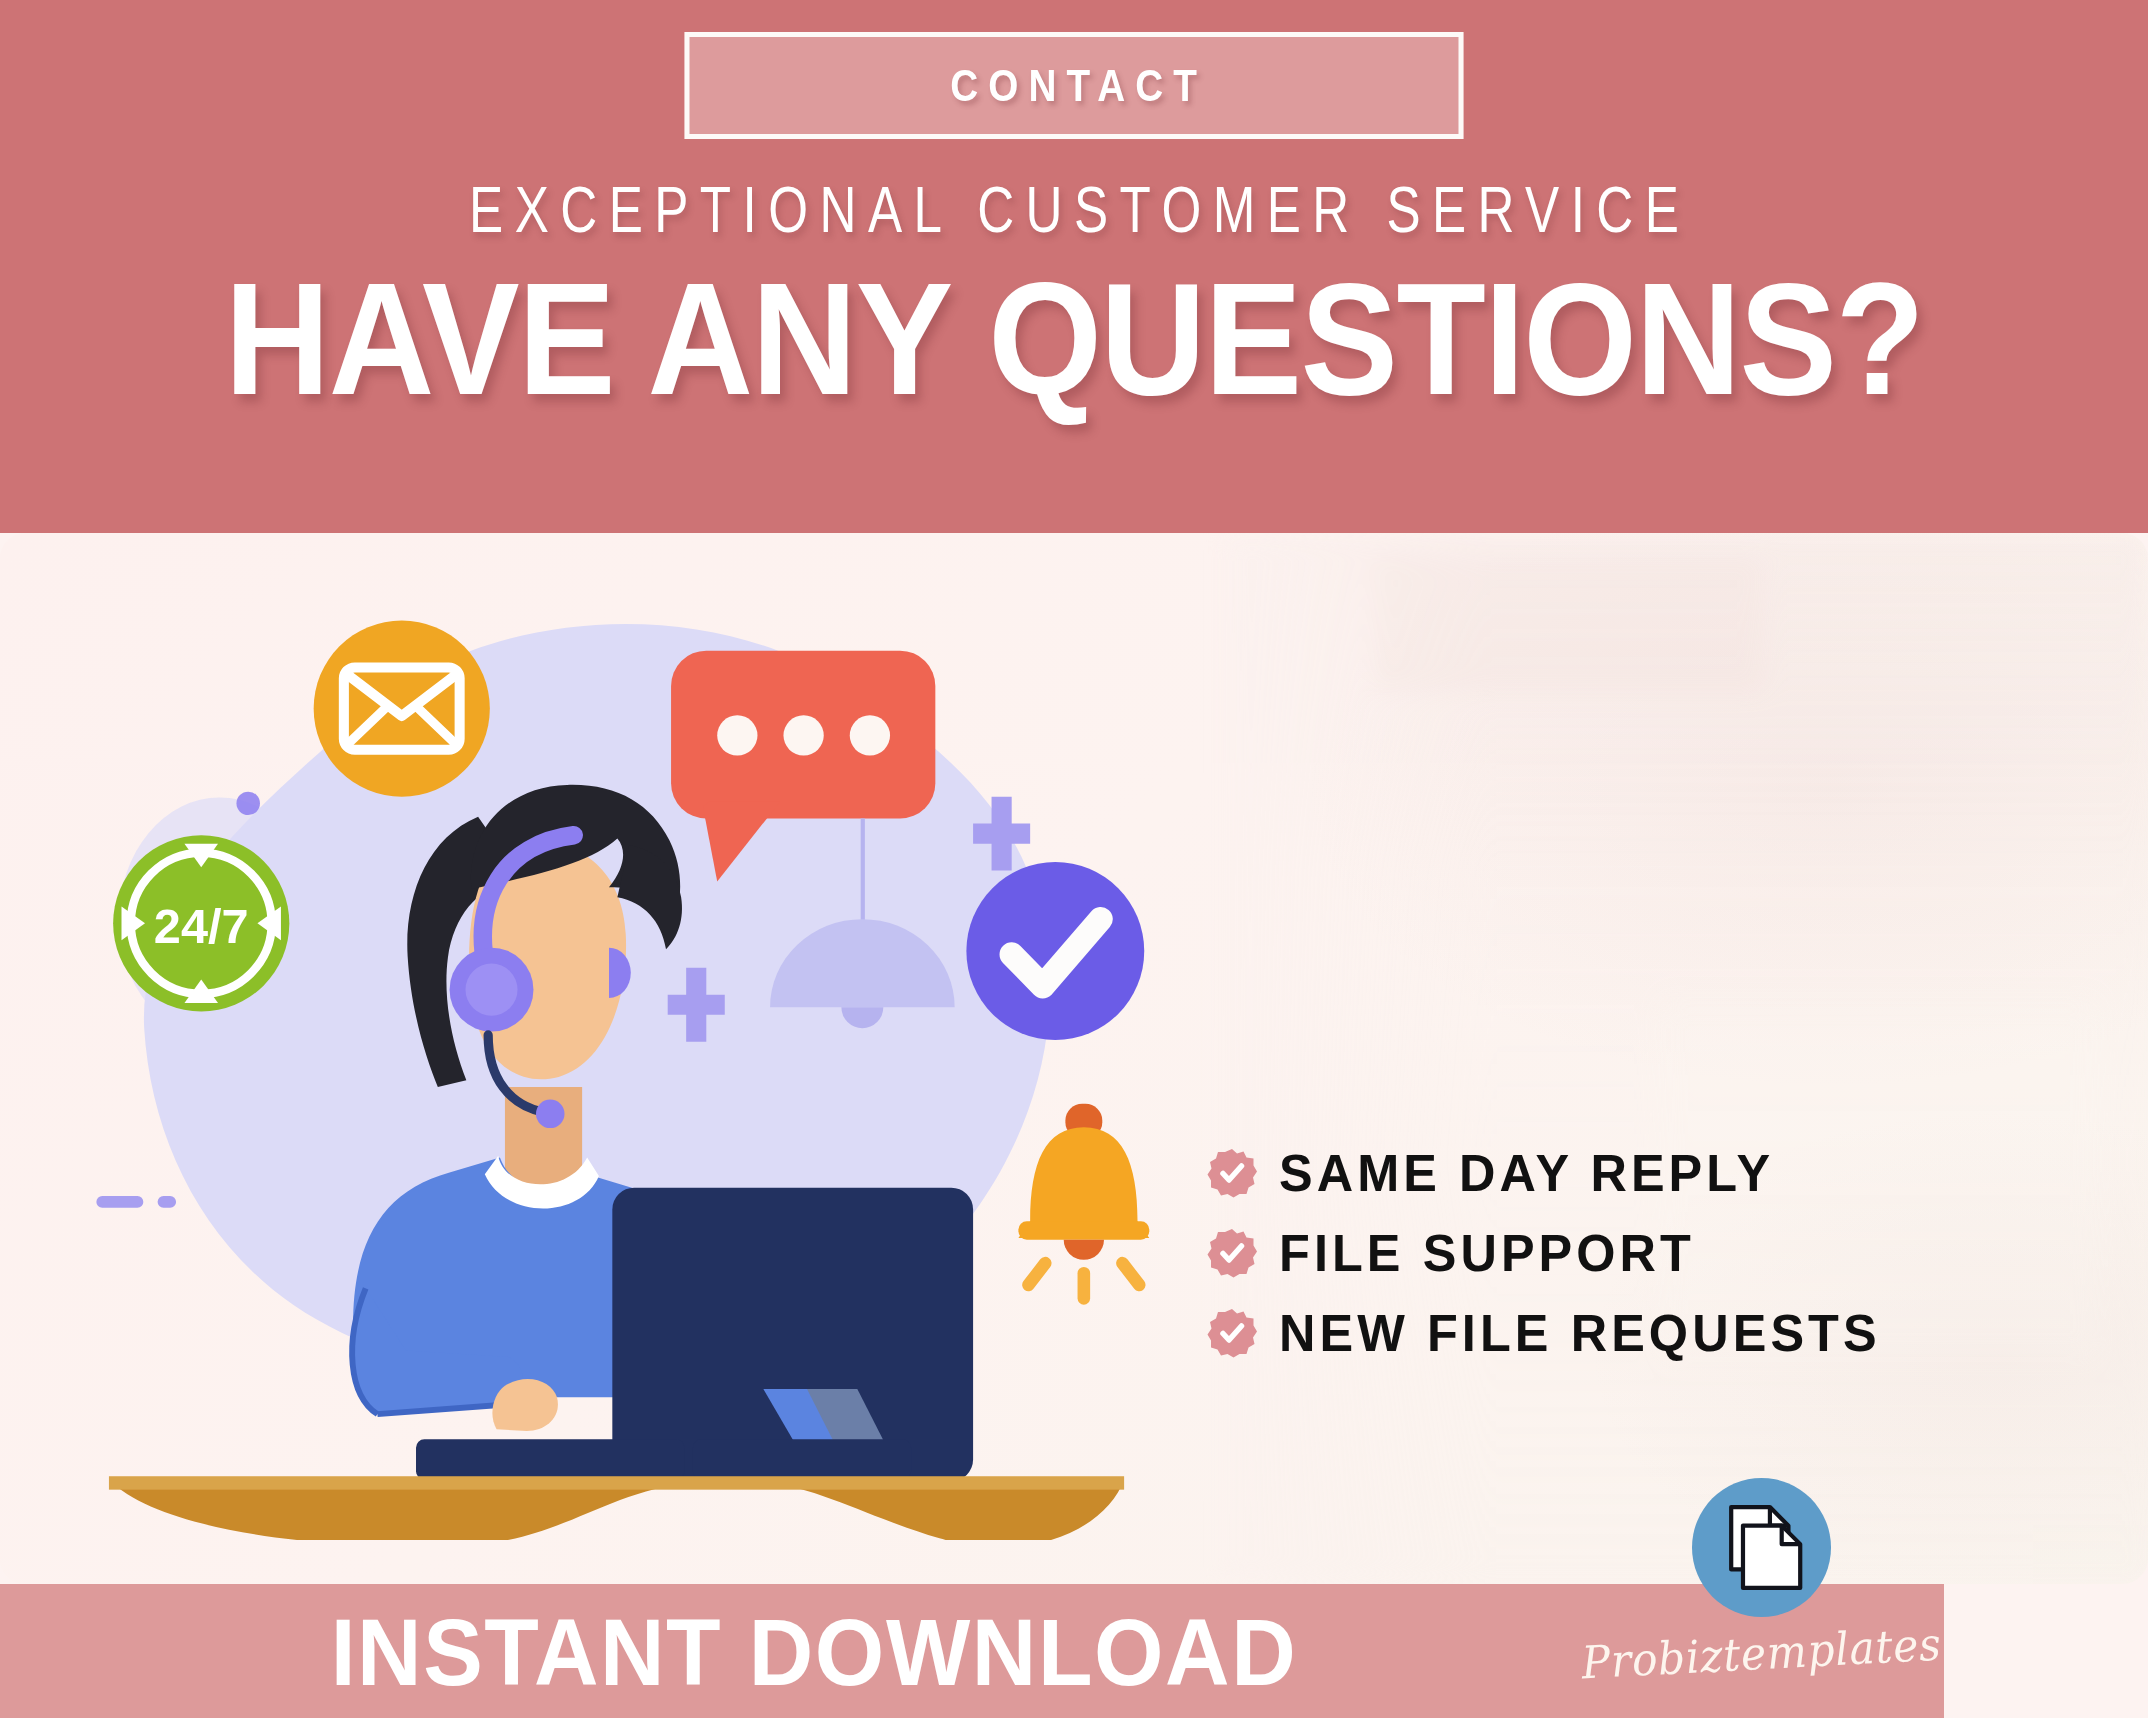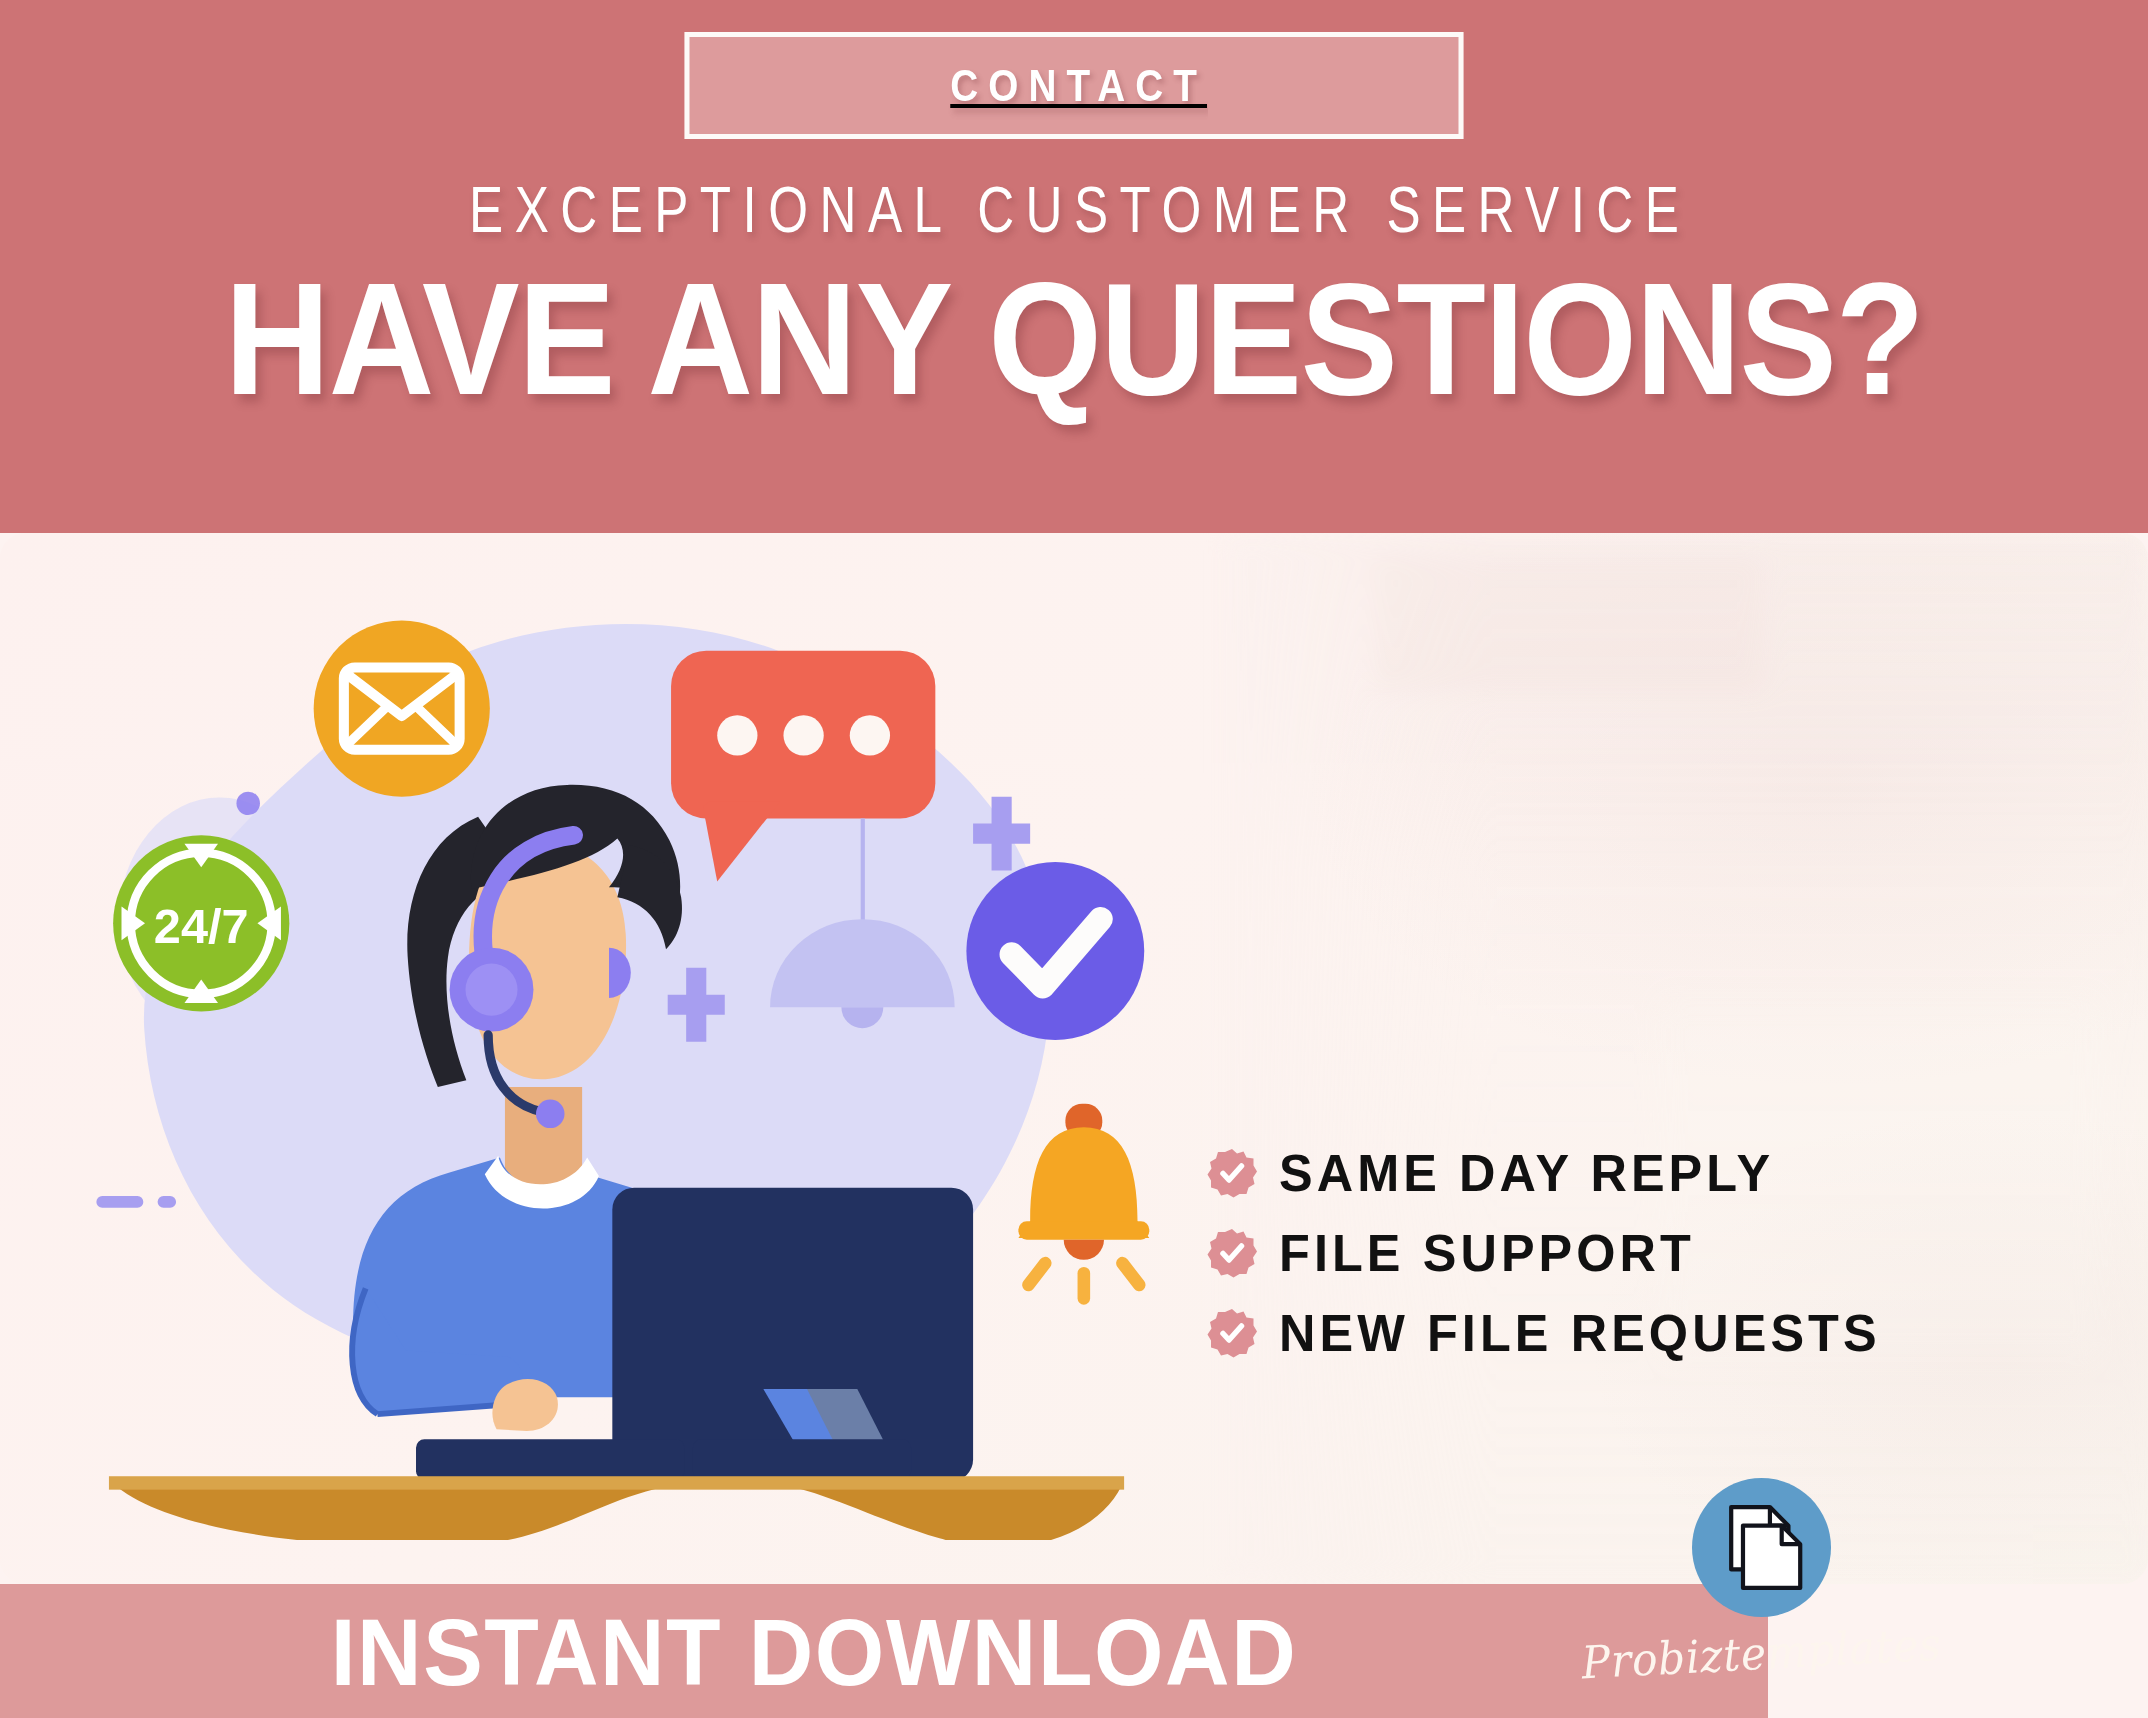--- a/index.html
+++ b/index.html
@@ -17,21 +17,21 @@
     position:absolute;left:0;top:0;width:2148px;height:533px;
     background:#cd7375;
     overflow:hidden;
   }
   .contact-box{
     position:absolute;left:50%;transform:translateX(-50%);
     top:32px;width:779px;height:107px;
     background:#dd9b9c;
     border:5.9px solid #fdfaf8;
     box-sizing:border-box;
-    display:flex;align-items:center;justify-content:center;text-decoration:underline;
+    display:flex;align-items:center;justify-content:center;
   }
   .contact-label{
     color:#ffffff;
     font-size:45px;
     font-weight:700;
     letter-spacing:11.7px;
     text-indent:11.7px;
     font-family:"Liberation Sans Narrow","Liberation Sans",sans-serif;
     transform:scaleX(0.86);
     text-shadow:3.4px 4.2px 5.9px rgba(120,50,55,0.30);
@@ -133,21 +133,21 @@
     font-family:"DejaVu Serif",serif;
     font-style:italic;
     font-weight:400;
     letter-spacing:0.8px;
     transform:rotate(-3deg) scaleX(0.94);
     white-space:nowrap;
   }
 
   
   .footer{
-    position:absolute;left:0;top:1584px;width:1768px;height:134px;
+    position:absolute;left:0;top:1584px;width:1944px;height:134px;
     background:#dd9a9a;
   }
   .footer-label{
     position:absolute;left:0;top:15px;width:1628px;
     text-align:center;
     color:#ffffff;
     font-size:94px;
     font-weight:700;
     letter-spacing:1.7px;
     font-family:"Liberation Sans Narrow","Liberation Sans",sans-serif;

